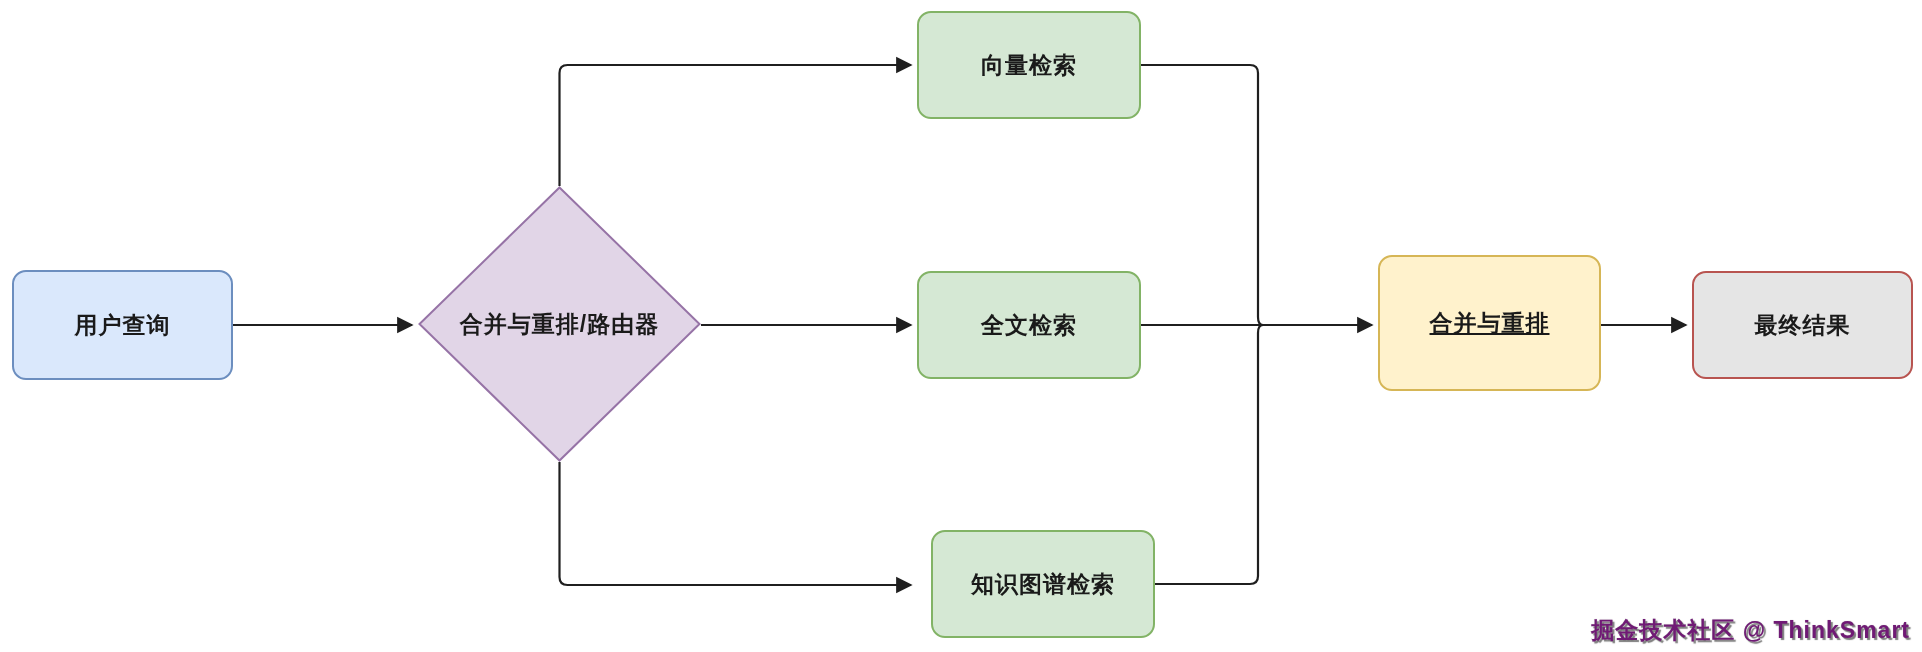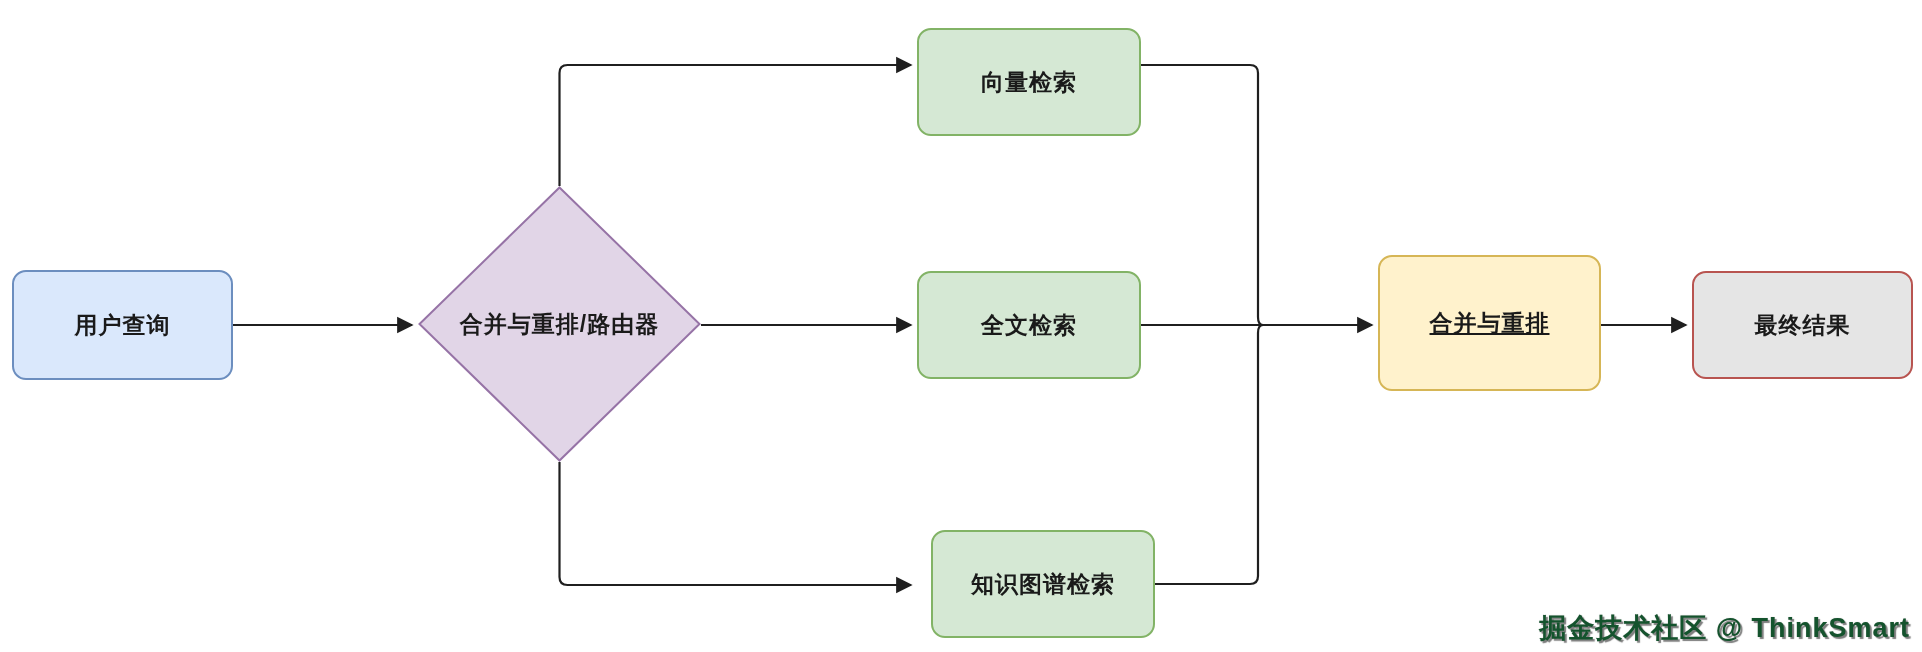--- a/index.html
+++ b/index.html
@@ -25,21 +25,21 @@
     justify-content: center;
     border-radius: 14px;
     border: 2px solid transparent;
     box-sizing: border-box;
     font-size: 23px;
     font-weight: bold;
     color: #1a1a1a;
     letter-spacing: 1px;
   }
   .node-user      { left: 12px;   top: 270px; width: 221px; height: 110px; }
-  .node-vector    { left: 917px;  top: 11px;  width: 224px; height: 108px; margin-top: 17px; }
+  .node-vector    { left: 917px;  top: 11px;  width: 224px; height: 108px; }
   .node-fulltext  { left: 917px;  top: 271px; width: 224px; height: 108px; }
   .node-kg        { left: 917px;  top: 530px; width: 224px; height: 108px; margin-left: 14px; }
   .node-merge     { left: 1378px; top: 255px; width: 223px; height: 136px; text-decoration: underline; }
   .node-final     { left: 1692px; top: 271px; width: 221px; height: 108px; }
   .diamond-wrap {
     position: absolute;
     left: 418px; top: 186px;
     width: 283px; height: 276px;
     z-index: 2;
   }
@@ -54,23 +54,23 @@
     font-size: 23px;
     font-weight: bold;
     color: #1a1a1a;
     letter-spacing: 1px;
   }
   .watermark {
     position: absolute;
     right: 12px;
     bottom: 6px;
     z-index: 3;
-    font-size: 27px;
+    font-size: 23px;
     font-weight: bold;
-    color: #14532d;
+    color: #701a75;
     text-shadow: 2px 2px 1px #7d7d7d, 0 0 1px #b5b5b5;
     letter-spacing: 1px;
   }
 </style>
 </head>
 <body>
 
 <div class="canvas">
 
   <svg class="edges-layer" width="1922" height="652" viewBox="0 0 1922 652" xmlns="http://www.w3.org/2000/svg">

